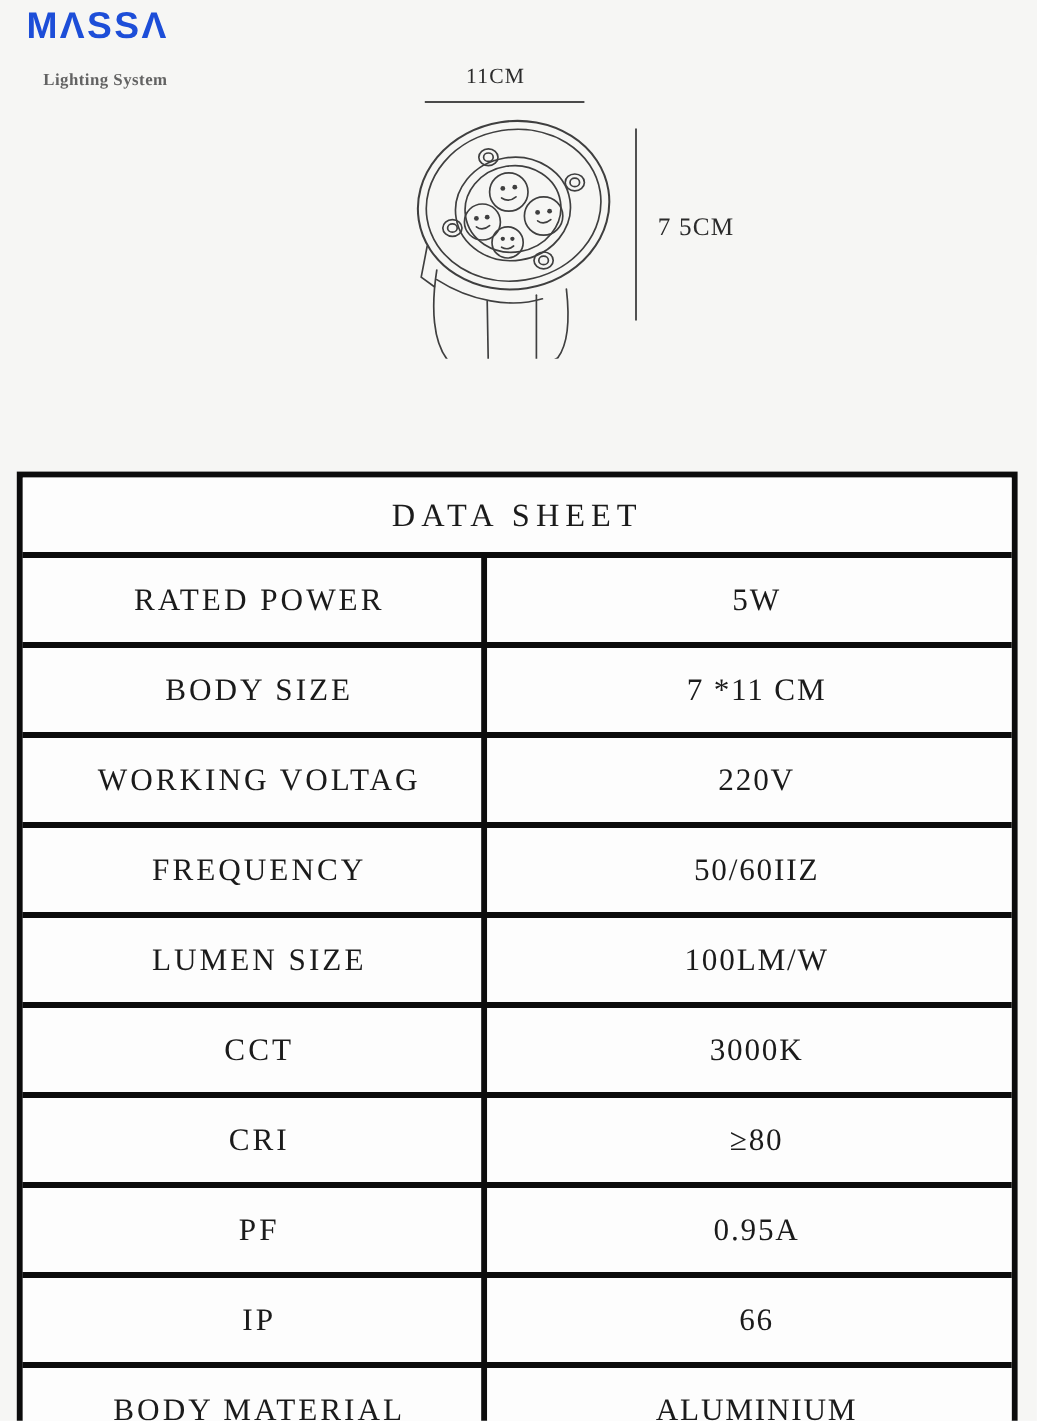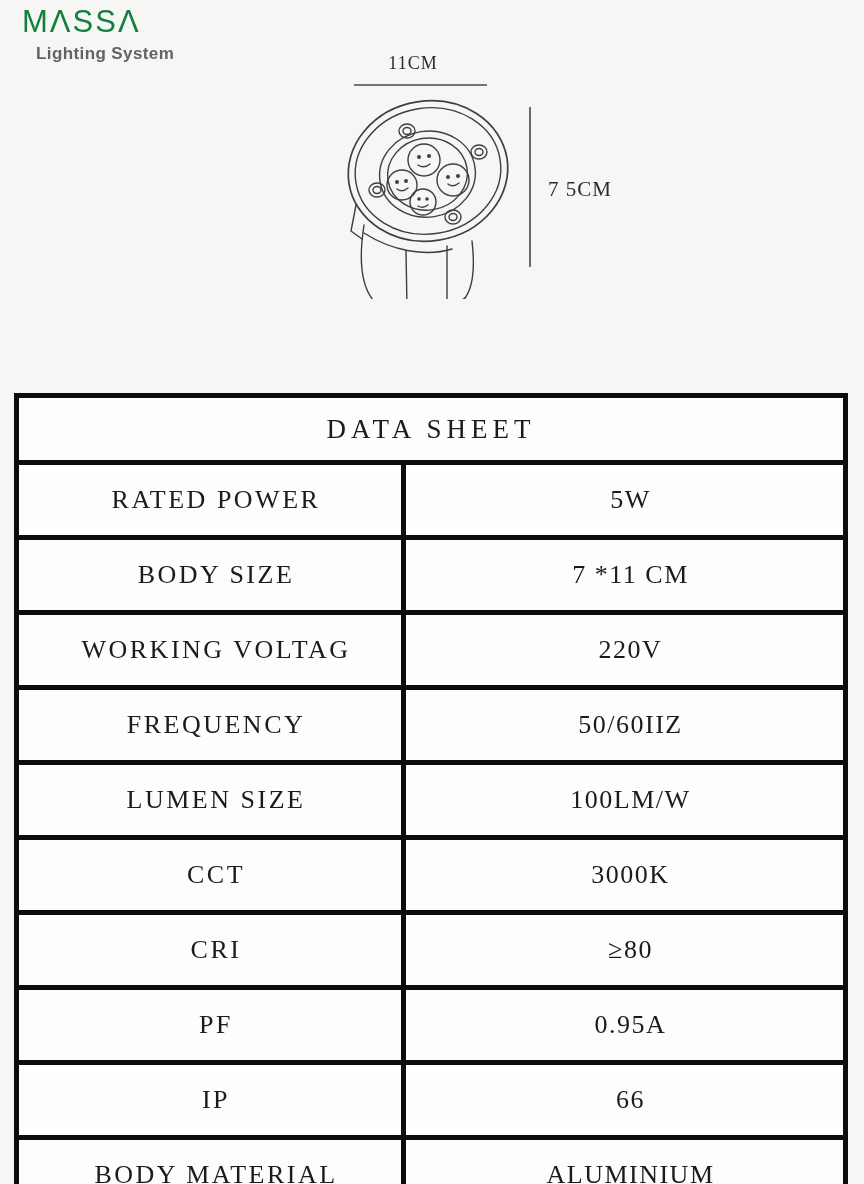--- a/index.html
+++ b/index.html
@@ -10,27 +10,27 @@
     background:#f6f6f4;
     overflow:hidden;
     font-family:"Liberation Serif", serif;
     color:#1b1b1b;
   }
 
   
   .logo { position:absolute; left:22px; top:4px; }
   .logo-brand {
     font-family:"Liberation Sans", sans-serif;
-    font-weight:400; font-size:31px; letter-spacing:2px;
-    color:#15803d;
+    font-weight:700; font-size:31px; letter-spacing:2px;
+    color:#1d4ed8;
   }
   .logo-tagline {
-    font-family:Liberation Sans, sans-serif;
-    font-weight:700; font-size:17px; letter-spacing:0.4px;
-    color:#636363; margin-left:14px; margin-top:4px;
+    font-family:Liberation Serif, serif;
+    font-weight:700; font-size:14px; letter-spacing:0.4px;
+    color:#636363; margin-left:14px; margin-top:20px;
   }
 
   
   .drawing { position:absolute; left:330px; top:39px; width:310px; height:260px; }
   .drawing svg { width:100%; height:100%; }
   .sketch-text {
     font-family:"Liberation Serif", serif;
     fill:#2b2b2b;
   }
 

